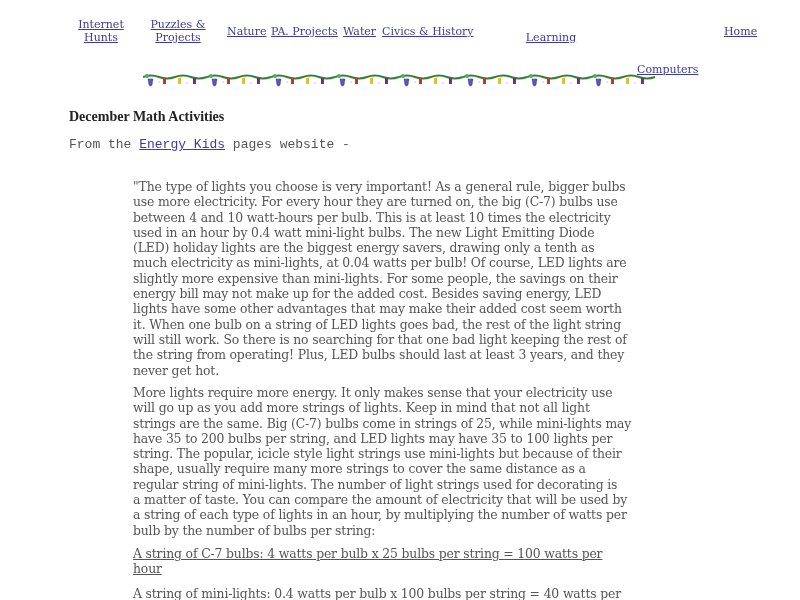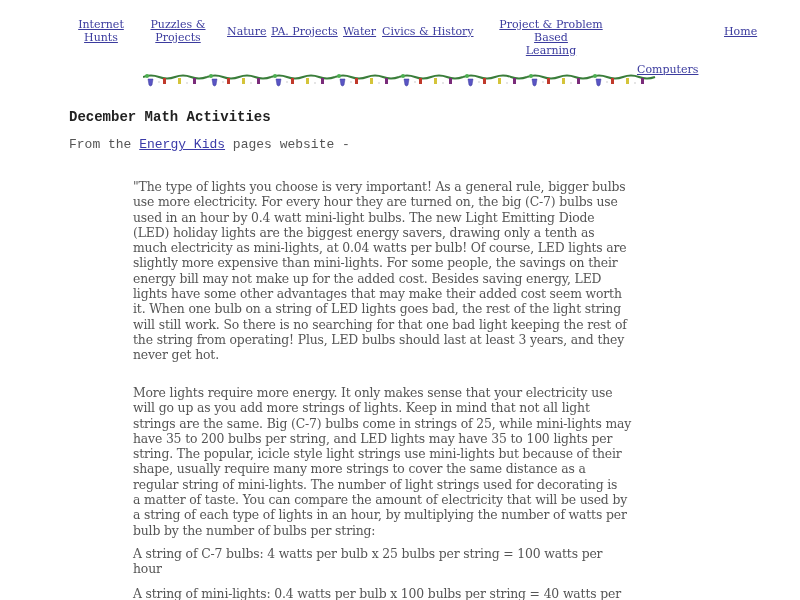--- a/index.html
+++ b/index.html
@@ -1,21 +1,21 @@
 <!DOCTYPE html>
 <html><head>
   <meta charset="utf-8">
   <style>
     html, body { margin: 0; padding: 0; background: #ffffff; }
     body { width: 800px; height: 600px; overflow: hidden; position: relative; font-family: "DejaVu Serif", serif; color: #444; }
     a { color: #3a3aa8; text-decoration: underline; }
     .nav { position: absolute; top: 18px; left: 0; width: 800px; height: 30px; font-size: 11px; font-family: "DejaVu Serif", serif; padding-left: 39px; }
     .nav a { position: absolute; text-align: center; line-height: 13px; color: #3b3b9e; }
     .garland { position: absolute; top: 73px; left: 143px; width: 515px; height: 20px; }
-    .title { position: absolute; top: 109px; left: 69px; font-size: 14px; font-weight: bold; color: #222; font-family: Liberation Mono, monospace; margin: 0; }
+    .title { position: absolute; top: 109px; left: 69px; font-size: 14px; font-weight: bold; color: #222; font-family: Liberation Serif, serif; margin: 0; }
     .from { position: absolute; top: 137px; left: 69px; font-size: 13px; color: #555; margin: 0; font-family: Liberation Mono, monospace; }
     .block { position: absolute; left: 133px; width: 540px; font-size: 12.4px; line-height: 15.3px; color: #555; font-family: "DejaVu Serif", serif; margin: 0; letter-spacing: -0.15px; }
     .line { display: block; white-space: nowrap; }
   </style>
 </head>
 <body>
 
 <nav class="nav">
   <a href="#" style="left:78px;top:0;width:46px;">
     <span>Internet</span><br>
@@ -23,21 +23,21 @@
   </a>
   <a href="#" style="left:150px;top:0;width:56px;text-align:center;">
     <span>Puzzles &amp;</span><br>
     <span>Projects</span>
   </a>
   <a href="#" style="left:227px;top:7px;">Nature</a>
   <a href="#" style="left:271px;top:7px;">PA. Projects</a>
   <a href="#" style="left:343px;top:7px;">Water</a>
   <a href="#" style="left:382px;top:7px;">Civics &amp; History</a>
   <a href="#" style="left:483px;top:0;width:136px;">
-    <span>Project &amp; Problem Based</span><br>
+    <br>
     <span>Learning</span>
   </a>
   <a href="#" style="left:637px;top:7px;margin-top:38px;">Computers</a>
   <a href="#" style="left:699px;top:7px;margin-left:25px;">Home</a>
 </nav>
 
 <div class="garland">
   <svg width="515" height="20" viewBox="0 0 515 20">
     <defs>
       <g id="seg">
@@ -64,20 +64,21 @@
 
 <h2 class="title">December Math Activities</h2>
 
 <p class="from">
   <span>From the </span><a href="#">Energy Kids</a><span> pages website -</span>
 </p>
 
 <div class="block" style="top:179px;">
   <span class="line">"The type of lights you choose is very important! As a general rule, bigger bulbs</span>
   <span class="line">use more electricity. For every hour they are turned on, the big (C-7) bulbs use</span>
+  <span class="line">between 4 and 10 watt-hours per bulb. This is at least 10 times the electricity</span>
   <span class="line">used in an hour by 0.4 watt mini-light bulbs. The new Light Emitting Diode</span>
   <span class="line">(LED) holiday lights are the biggest energy savers, drawing only a tenth as</span>
   <span class="line">much electricity as mini-lights, at 0.04 watts per bulb! Of course, LED lights are</span>
   <span class="line">slightly more expensive than mini-lights. For some people, the savings on their</span>
   <span class="line">energy bill may not make up for the added cost. Besides saving energy, LED</span>
   <span class="line">lights have some other advantages that may make their added cost seem worth</span>
   <span class="line">it. When one bulb on a string of LED lights goes bad, the rest of the light string</span>
   <span class="line">will still work. So there is no searching for that one bad light keeping the rest of</span>
   <span class="line">the string from operating! Plus, LED bulbs should last at least 3 years, and they</span>
   <span class="line">never get hot.</span>
@@ -89,20 +90,20 @@
   <span class="line">strings are the same. Big (C-7) bulbs come in strings of 25, while mini-lights may</span>
   <span class="line">have 35 to 200 bulbs per string, and LED lights may have 35 to 100 lights per</span>
   <span class="line">string. The popular, icicle style light strings use mini-lights but because of their</span>
   <span class="line">shape, usually require many more strings to cover the same distance as a</span>
   <span class="line">regular string of mini-lights. The number of light strings used for decorating is</span>
   <span class="line">a matter of taste. You can compare the amount of electricity that will be used by</span>
   <span class="line">a string of each type of lights in an hour, by multiplying the number of watts per</span>
   <span class="line">bulb by the number of bulbs per string:</span>
 </div>
 
-<div class="block" style="top:546px;">
+<div class="block" style="top:546px;text-decoration:underline;">
   <span class="line">A string of C-7 bulbs: 4 watts per bulb x 25 bulbs per string = 100 watts per</span>
   <span class="line">hour</span>
 </div>
 
 <div class="block" style="top:586px;">
   <span class="line">A string of mini-lights: 0.4 watts per bulb x 100 bulbs per string = 40 watts per</span>
 </div>
 
 </body></html>

